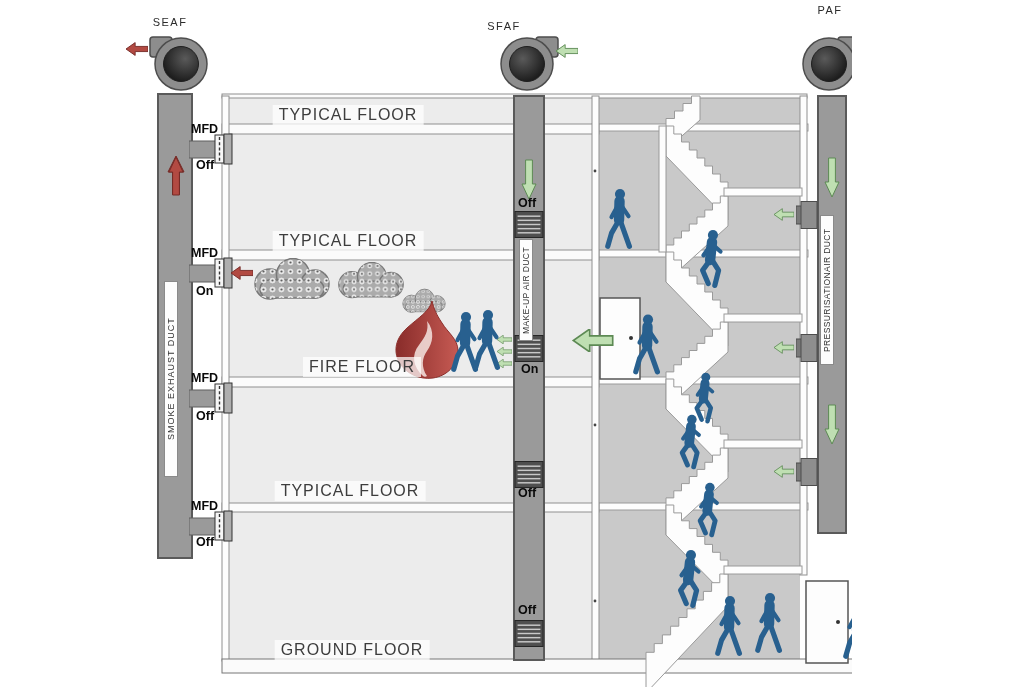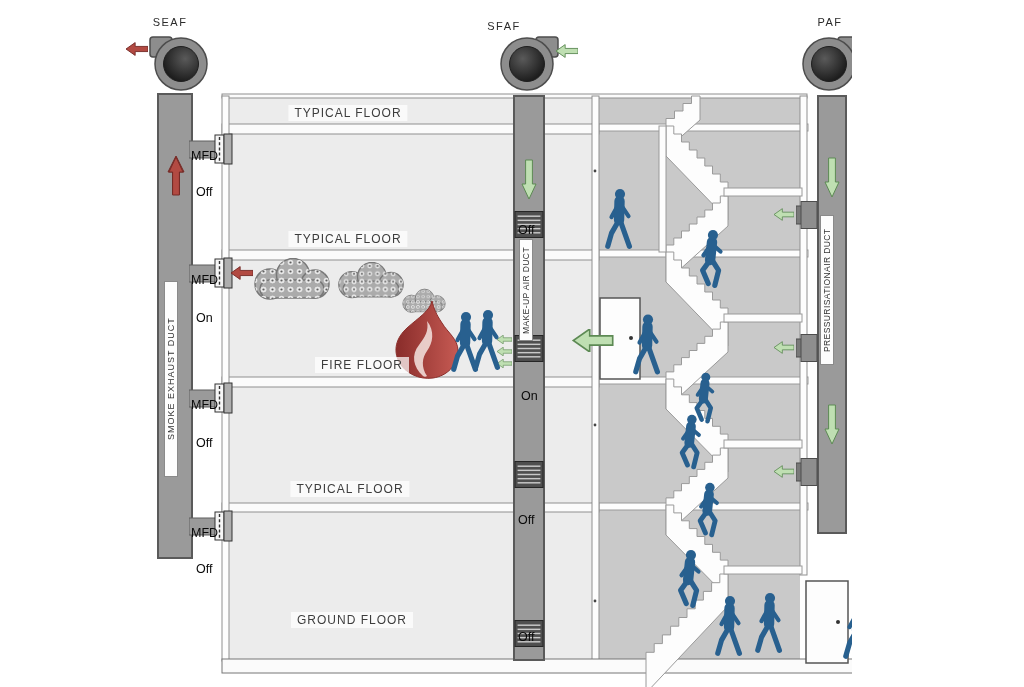--- a/index.html
+++ b/index.html
@@ -1,24 +1,24 @@
 <!DOCTYPE html>
 <html><head>
 <meta charset="utf-8">
 <style>
   html,body{margin:0;padding:0;background:#fff;}
   .canvas{position:relative;width:852px;height:687px;background:#fff;overflow:hidden;
           font-family:"Liberation Sans",sans-serif;}
   .canvas svg{position:absolute;left:0;top:0;}
   .fanlabel{position:absolute;font-size:11px;letter-spacing:1.5px;color:#2b2b2b;
             transform:translateX(-50%);white-space:nowrap;}
-  .flabel{position:absolute;font-size:12px;letter-spacing:1px;color:#3d3d3d;
+  .flabel{position:absolute;font-size:16px;letter-spacing:1px;color:#3d3d3d;
           background:rgba(255,255,255,.72);padding:1px 6px;white-space:nowrap;
           transform:translateX(-50%);}
-  .blabel{position:absolute;font-size:12.5px;font-weight:400;color:#0a0a0a;white-space:nowrap;margin-top:27px;}
+  .blabel{position:absolute;font-size:12.5px;font-weight:700;color:#0a0a0a;white-space:nowrap;}
   .vlabel{position:absolute;writing-mode:vertical-rl;transform:rotate(180deg);
           background:#fdfdfd;border:1px solid #8a8a8a;color:#333;
           display:flex;align-items:center;justify-content:center;
           font-size:9px;letter-spacing:1px;padding:3px 1px;white-space:nowrap;}
   .vlabel.small{font-size:8.5px;letter-spacing:.4px;}
 </style>
 </head>
 <body>
 
 <div class="canvas">
@@ -232,31 +232,31 @@
     <use href="#prun" x="694" y="480" width="30" height="62"></use>
     <use href="#prun" x="674" y="546" width="32" height="68"></use>
     <use href="#pwalk" x="714" y="592" width="32" height="68"></use>
     <use href="#pwalk" x="754" y="588" width="32" height="70"></use>
     <use href="#pwalk" x="842" y="596" width="32" height="66"></use>
   </g>
 </svg>
 
 <div class="fanlabel" style="left:170px;top:16px">SEAF</div>
 <div class="fanlabel" style="left:504px;top:20px">SFAF</div>
-<div class="fanlabel" style="left:830px;top:16px">PAF</div>
+<div class="fanlabel" style="left:830px;top:4px">PAF</div>
 
 <div class="vlabel" style="left:164px;top:281px;height:188px">SMOKE EXHAUST DUCT</div>
 <div class="vlabel small" style="left:519px;top:239px;height:94px">MAKE-UP AIR DUCT</div>
 <div class="vlabel small" style="left:820px;top:215px;height:142px">PRESSURISATIONAIR DUCT</div>
 
 <div class="flabel" style="left:348px;top:105px">TYPICAL FLOOR</div>
 <div class="flabel" style="left:348px;top:231px">TYPICAL FLOOR</div>
 <div class="flabel" style="left:362px;top:357px">FIRE FLOOR</div>
 <div class="flabel" style="left:350px;top:481px">TYPICAL FLOOR</div>
-<div class="flabel" style="left:352px;top:612px">GROUND FLOOR</div>
+<div class="flabel" style="left:352px;top:640px">GROUND FLOOR</div>
 
 <div class="blabel" style="left:191px;top:122px">MFD</div>
 <div class="blabel" style="left:196px;top:158px">Off</div>
 <div class="blabel" style="left:191px;top:246px">MFD</div>
 <div class="blabel" style="left:196px;top:284px">On</div>
 <div class="blabel" style="left:191px;top:371px">MFD</div>
 <div class="blabel" style="left:196px;top:409px">Off</div>
 <div class="blabel" style="left:191px;top:499px">MFD</div>
 <div class="blabel" style="left:196px;top:535px">Off</div>
 

